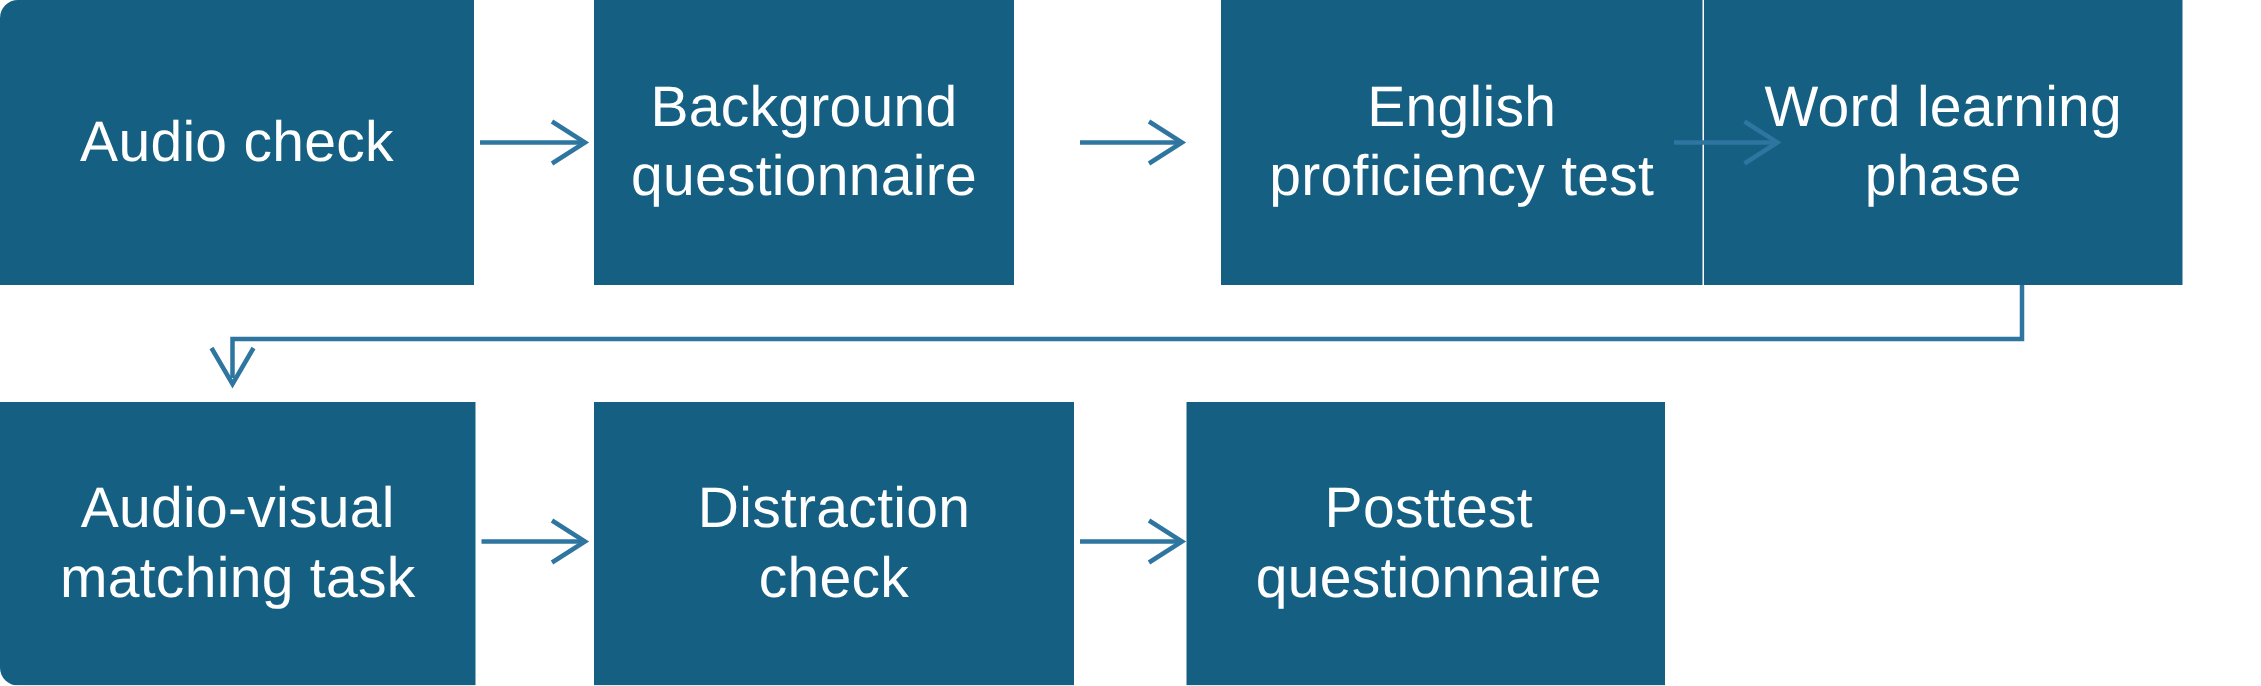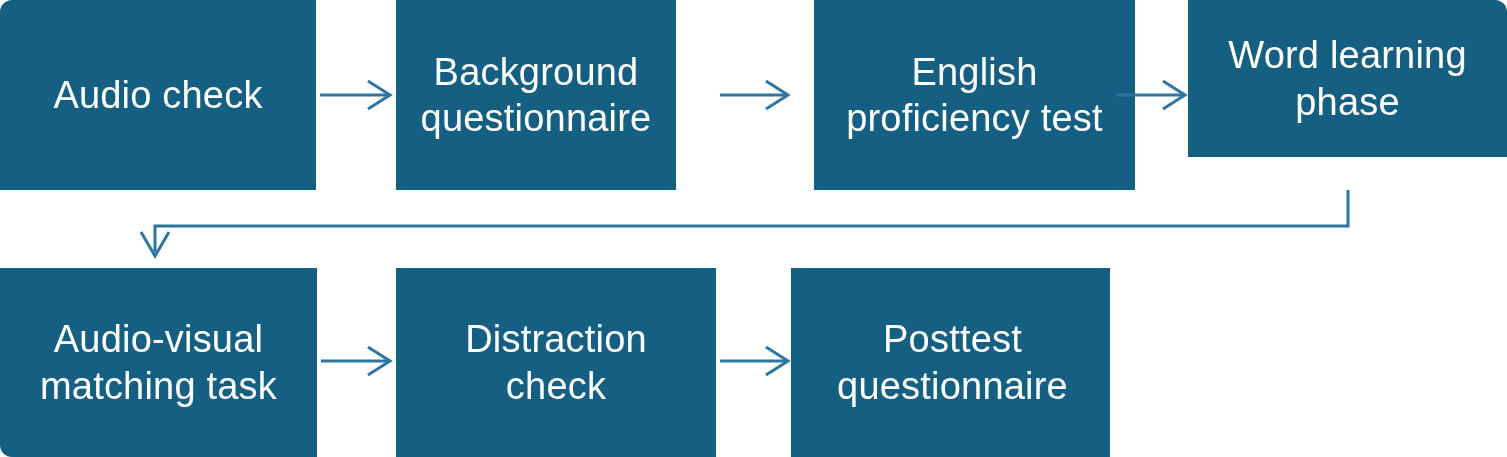--- a/index.html
+++ b/index.html
@@ -46,21 +46,21 @@
 <div id="flowchart">
 
   <div class="node" style="left:0px; top:0px; width:316px; height:190px;">Audio check</div>
 
   <div class="node" style="left:396px; top:0px; width:280px; height:190px;">Background
 questionnaire</div>
 
   <div class="node" style="left:791px; top:0px; width:321px; height:190px;margin-left:23px;">English
 proficiency test</div>
 
-  <div class="node" style="left:1188px; top:0px; width:319px; height:157px;">Word learning
+  <div class="node" style="left:1136px; top:0px; width:319px; height:190px;">Word learning
 phase</div>
 
   <div class="connector" style="left:316px; top:75px; width:80px; height:40px;">
     <svg width="80" height="40" viewBox="0 0 80 40">
       <path d="M4,20 L72,20" stroke="#2E75A0" stroke-width="3" fill="none"></path>
       <path d="M52,6 L74,20 L52,34" stroke="#2E75A0" stroke-width="3" fill="none" stroke-linecap="butt" stroke-linejoin="miter"></path>
     </svg>
   </div>
 
   <div class="connector" style="left:716px; top:75px; width:80px; height:40px;">

